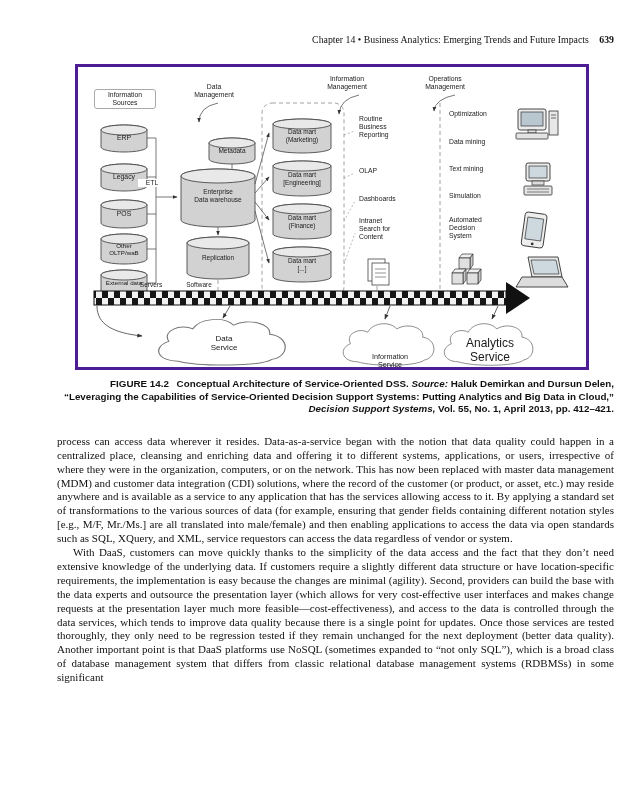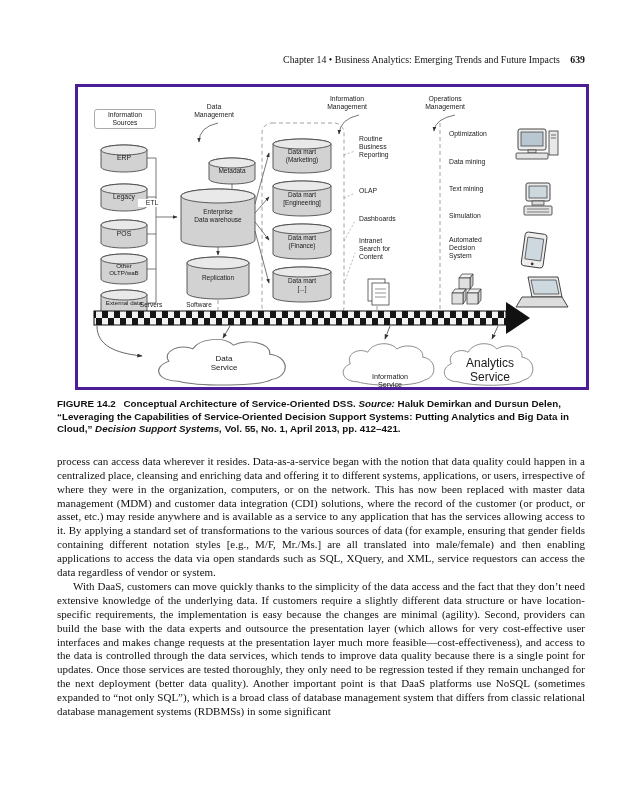--- a/index.html
+++ b/index.html
@@ -6,21 +6,21 @@
   html, body { background: #ffffff; }
   .page {
     position: relative;
     width: 640px;
     height: 800px;
     background: #ffffff;
     overflow: hidden;
     font-family: "Liberation Serif", serif;
     color: #111;
   }
-  .content { padding: 34px 55px 0 57px; margin-top: 20px; }
+  .content { padding: 34px 26px 0 57px; }
 
   
   .running-header {
     text-align: right;
     font-size: 9.8px;
     line-height: 12px;
     color: #111;
   }
   .rh-page { font-weight: bold; margin-left: 8px; }
 
@@ -49,21 +49,21 @@
   .dlbl-bg { background: #fff; padding: 0 1px; }
 
   
   .caption {
     margin-top: 8px;
     font-family: "Liberation Sans", sans-serif;
     font-size: 9.8px;
     line-height: 12.6px;
     font-weight: bold;
     color: #111;
-    text-align: left;
+    text-align: right;
   }
   .cap-label { margin-right: 5px; }
   .cap-italic { font-style: italic; }
 
   
   .body-text { margin-top: 19px; }
   .para {
     text-align: justify;
     font-size: 11px;
     line-height: 13.9px;

